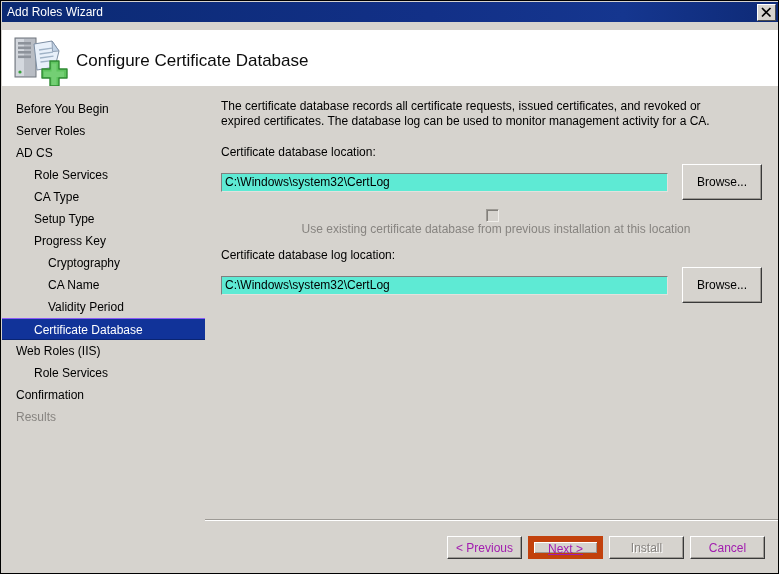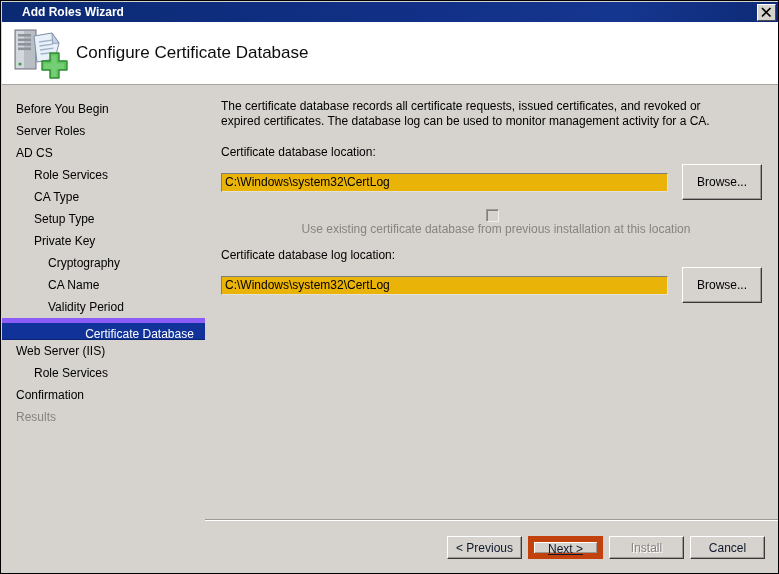--- a/index.html
+++ b/index.html
@@ -32,22 +32,22 @@
     height: 20px;
     background: linear-gradient(to right, #0b2a73 0%, #123087 55%, #15368f 80%, #0e2a76 100%);
     display: flex;
     align-items: center;
     justify-content: space-between;
     padding: 0;
   }
   .titlebar-text {
     color: #ffffff;
     font-size: 12px;
-    font-weight: bold;
-    padding-left: 20px;
+    font-weight: normal;
+    padding-left: 5px;
     letter-spacing: 0px;
     line-height: 20px;
     white-space: nowrap;
   }
   .titlebar-buttons {
     display: flex;
     align-items: center;
     padding-right: 3px;
   }
   .close-btn {
@@ -61,21 +61,21 @@
     position: relative;
     cursor: default;
     box-sizing: border-box;
   }
   .close-btn svg { position: absolute; left: 3px; top: 2px; }
 
   
   .header {
     position: absolute;
     left: 1px;
-    top: 21px;
+    top: 29px;
     width: 777px;
     height: 63px;
     background: #ffffff;
     border-bottom: 1px solid #a8a5a0;
     display: flex;
     align-items: center;
     box-sizing: border-box;
   }
   .header-icon {
     width: 56px;
@@ -121,23 +121,22 @@
     white-space: nowrap;
     overflow: hidden;
     box-sizing: border-box;
   }
   .nav-item.lvl0 { padding-left: 14px; }
   .nav-item.lvl1 { padding-left: 32px; }
   .nav-item.lvl2 { padding-left: 46px; }
   .nav-item.selected {
     background: #113399;
     color: #ffffff;
-    border-top: 5px solid #8b5cf6;
+    border-top: 1px solid #8b5cf6;
     border-bottom: 1px solid #0a2472;
-    text-align: center;
   }
   .nav-item.disabled { color: #878480; }
 
   
   .content {
     position: absolute;
     left: 204px;
     top: 85px;
     width: 574px;
     height: 433px;
@@ -161,21 +160,21 @@
   }
   .field-row {
     display: flex;
     align-items: center;
     gap: 0;
   }
   .text-input {
     width: 447px;
     height: 19px;
     box-sizing: border-box;
-    background: #eab308;
+    background: #5eead4;
     border-top: 1px solid #7f7f7f;
     border-left: 1px solid #7f7f7f;
     border-right: 1px solid #e3e1dd;
     border-bottom: 1px solid #e3e1dd;
     font-family: "Liberation Sans", sans-serif;
     font-size: 12px;
     color: #000000;
     padding: 0 2px 0 3px;
     line-height: 17px;
     outline: none;
@@ -250,21 +249,21 @@
     width: 75px;
     height: 23px;
     background: #d6d3ce;
     border-top: 1px solid #ffffff;
     border-left: 1px solid #ffffff;
     border-right: 1px solid #393939;
     border-bottom: 1px solid #393939;
     box-shadow: inset -1px -1px 0 #9d9a95;
     font-family: "Liberation Sans", sans-serif;
     font-size: 12px;
-    color: #0f172a;
+    color: #a21caf;
     cursor: default;
     box-sizing: border-box;
     padding: 0;
   }
   .btn.default {
     border: 6px solid #c2410c;
     box-shadow: inset 1px 1px 0 #ffffff, inset -1px -1px 0 #9d9a95;
     text-decoration: underline;
   }
   .btn.disabled {
@@ -311,26 +310,26 @@
     <div class="header-title">Configure Certificate Database</div>
   </div>
 
   <div class="sidebar" id="sidebar">
       <div class="nav-item lvl0">Before You Begin</div>
       <div class="nav-item lvl0">Server Roles</div>
       <div class="nav-item lvl0">AD CS</div>
       <div class="nav-item lvl1">Role Services</div>
       <div class="nav-item lvl1">CA Type</div>
       <div class="nav-item lvl1">Setup Type</div>
-      <div class="nav-item lvl1">Private Key</div>
+      <div class="nav-item lvl1">Progress Key</div>
       <div class="nav-item lvl2">Cryptography</div>
       <div class="nav-item lvl2">CA Name</div>
       <div class="nav-item lvl2">Validity Period</div>
       <div class="nav-item lvl1 selected">Certificate Database</div>
-      <div class="nav-item lvl0">Web Server (IIS)</div>
+      <div class="nav-item lvl0">Web Roles (IIS)</div>
       <div class="nav-item lvl1">Role Services</div>
       <div class="nav-item lvl0">Confirmation</div>
       <div class="nav-item lvl0 disabled">Results</div>
     </div>
 
   <div class="content">
 
     <p class="desc">The certificate database records all certificate requests, issued certificates, and revoked or expired certificates. The database log can be used to monitor management activity for a CA.</p>
 
     <div class="field-label">Certificate database location:</div>

